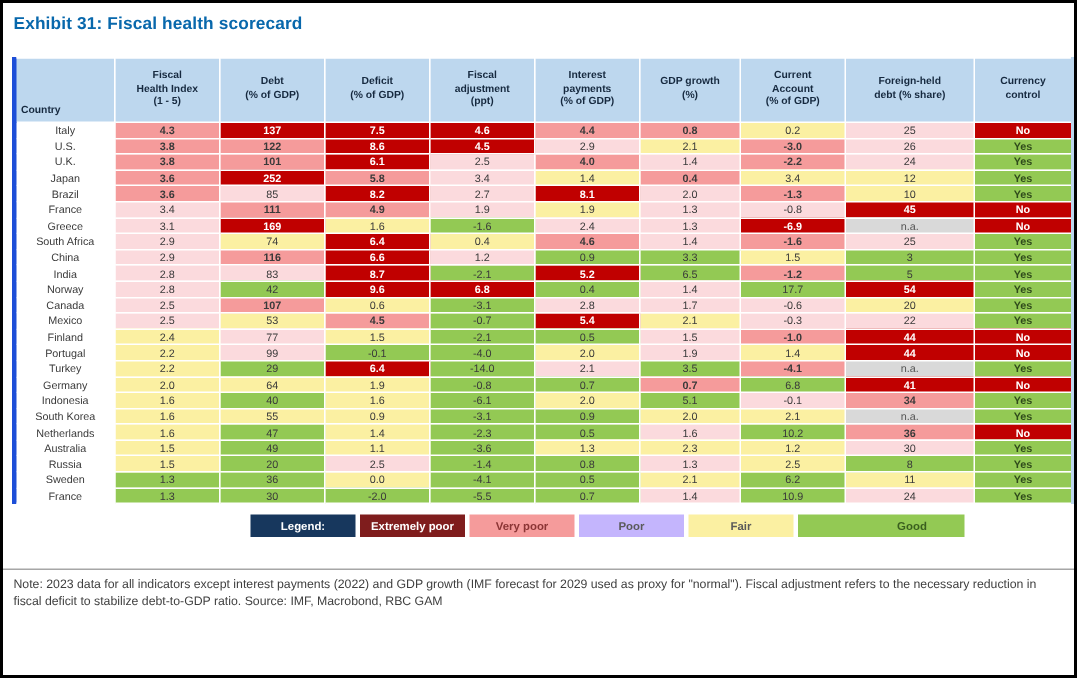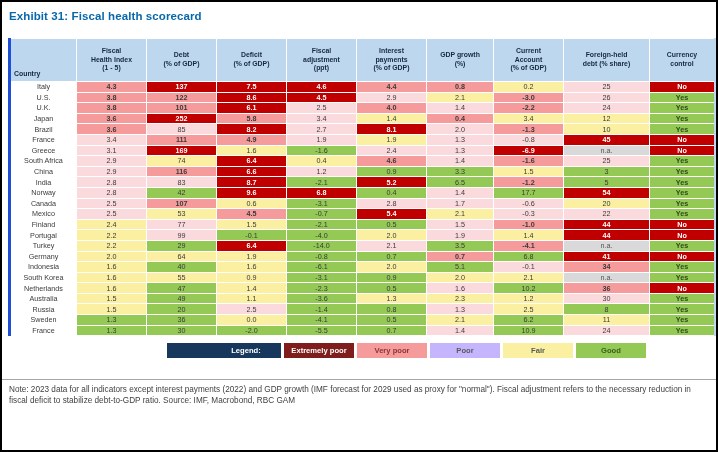--- a/index.html
+++ b/index.html
@@ -36,26 +36,26 @@
   .c-poor           { background:#FBDADD; }
   .c-fair           { background:#FBF0A2; }
   .c-good           { background:#93C954; }
   .c-na             { background:#D9D9D9; color:#555 !important; }
   td.yesno.c-good   { font-weight:bold; color:#2F4A1B !important; }
   .legend-row { display:flex; gap:3px; margin:7px 0 0 165px; }
   .legend-box {
     width:70px; height:15px; display:flex; align-items:center; justify-content:center;
     font-size:7.6px; font-weight:bold; color:#555;
   }
-  .legend-label { background:#17375D; color:#fff;padding-left:44px; }
+  .legend-label { background:#17375D; color:#fff; }
   .lg-extremely_poor { background:#7f1d1d; color:#fff; }
   .lg-very_poor { background:#F59B9B; color:#8B3535; }
   .lg-poor { background:#c4b5fd; color:#5a5a5a; }
   .lg-fair { background:#FBF0A2; color:#5a5a5a; }
-  .lg-good { background:#93C954; color:#3A5F1F; }
+  .lg-good { background:#93C954; color:#3A5F1F;padding-left:41px; }
   .note-sep { border:none; border-top:1px solid #A6A6A6; margin:21px 0 0 0; }
   .note {
     font-size:8.2px; color:#3f3f3f; line-height:1.35; padding:4px 8px 0 7px;
   }
 </style>
 </head>
 <body>
 
 <div class="page">
   <div class="title">Exhibit 31: Fiscal health scorecard</div>

